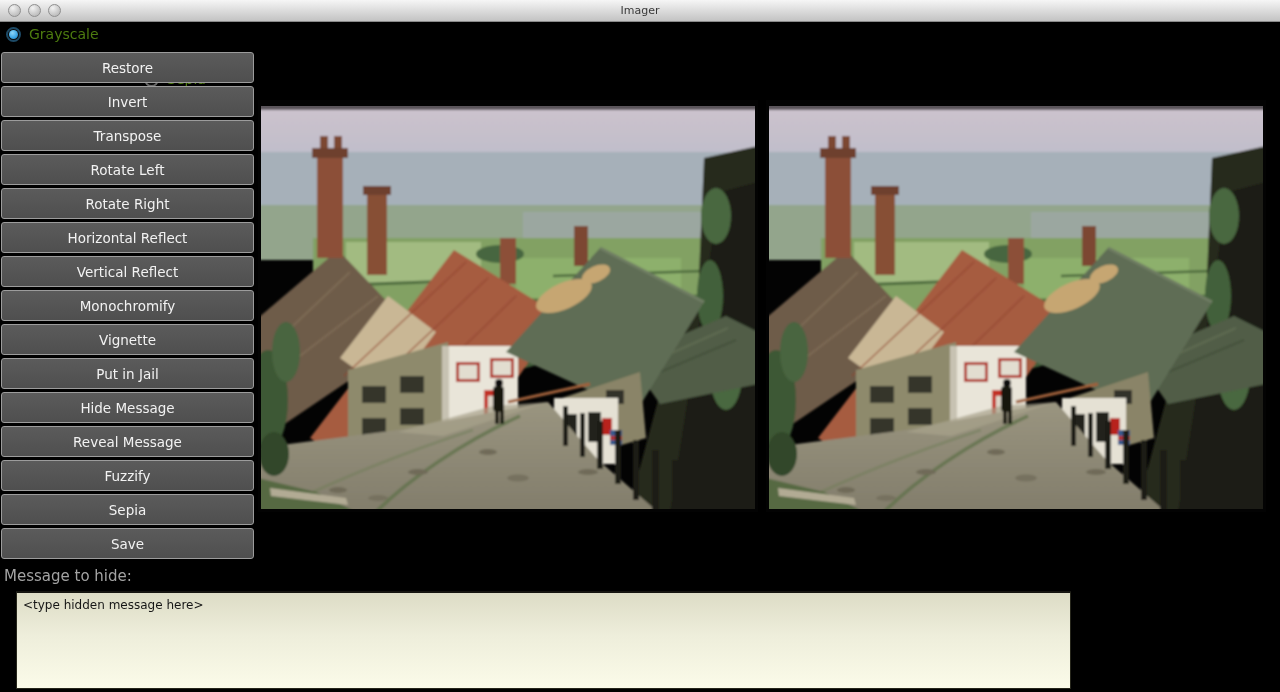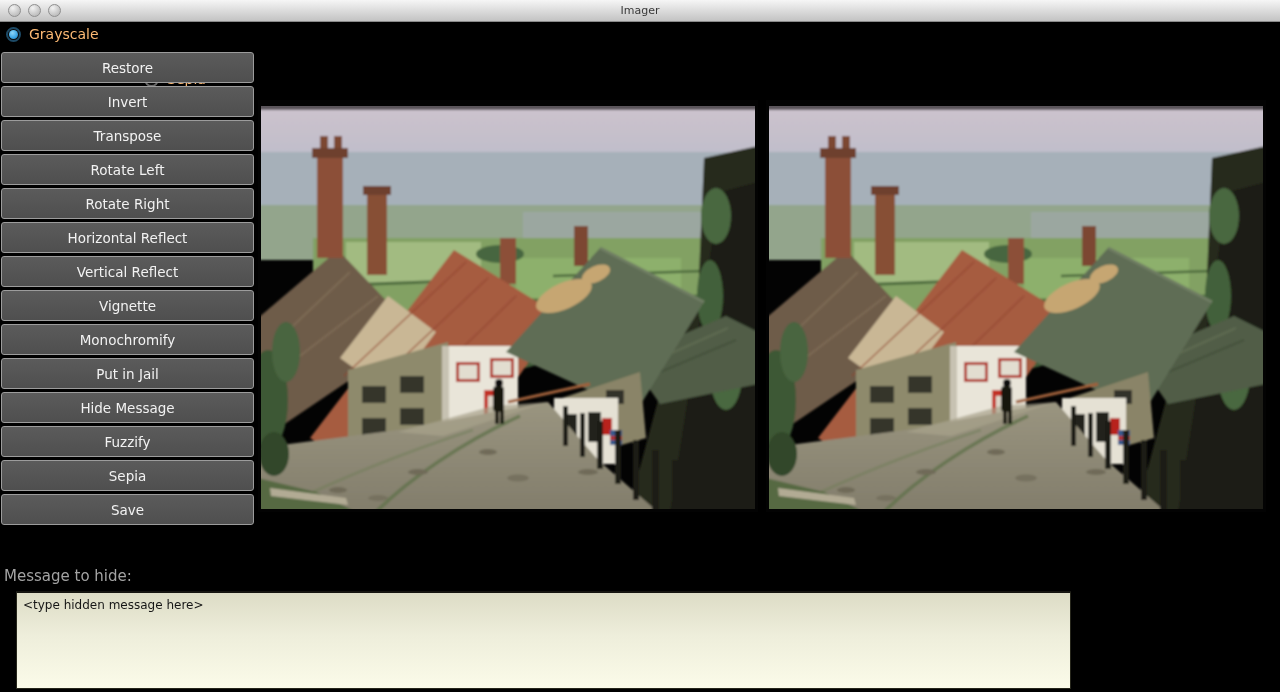--- a/index.html
+++ b/index.html
@@ -34,21 +34,21 @@
   .radio-circle {
     width: 15px; height: 15px; border-radius: 50%;
     border: 2px solid #6a6a6a; background: #0b0b0b;
     display: flex; align-items: center; justify-content: center;
   }
   .radio-circle.selected { border-color: #1d4a66; }
   .radio-dot {
     width: 9px; height: 9px; border-radius: 50%;
     background: radial-gradient(circle at 38% 32%, #8ed6f8 0%, #3fa9e8 55%, #1f7ab4 100%);
   }
-  .radio-label { font-size: 14px; color: #fdba74; }
+  .radio-label { font-size: 14px; color: #4d7c0f; }
   
   .btn-col { position: absolute; left: 1px; top: 52px; width: 254px; }
   .tool-btn {
     display: block; width: 253px; height: 31px; margin-bottom: 3px;
     background: linear-gradient(#5b5b5b, #4f4f4f);
     border: 1px solid #9c9c9c; border-radius: 3px;
     color: #f2f2f2; font-size: 13.5px;
     font-family: "DejaVu Sans", "Liberation Sans", sans-serif;
     text-align: center; cursor: pointer;
   }
@@ -220,24 +220,25 @@
 </div>
 
 <div class="btn-col">
   <button class="tool-btn">Restore</button>
   <button class="tool-btn">Invert</button>
   <button class="tool-btn">Transpose</button>
   <button class="tool-btn">Rotate Left</button>
   <button class="tool-btn">Rotate Right</button>
   <button class="tool-btn">Horizontal Reflect</button>
   <button class="tool-btn">Vertical Reflect</button>
+  <button class="tool-btn">Monochromify</button>
   <button class="tool-btn">Vignette</button>
-  <button class="tool-btn">Monochromify</button>
   <button class="tool-btn">Put in Jail</button>
   <button class="tool-btn">Hide Message</button>
+  <button class="tool-btn">Reveal Message</button>
   <button class="tool-btn">Fuzzify</button>
   <button class="tool-btn">Sepia</button>
   <button class="tool-btn">Save</button>
 </div>
 
 <svg class="photo left" viewBox="0 0 500 412">
   <use href="#goldhill"></use>
 </svg>
 <svg class="photo right" viewBox="0 0 500 412">
   <use href="#goldhill"></use>

